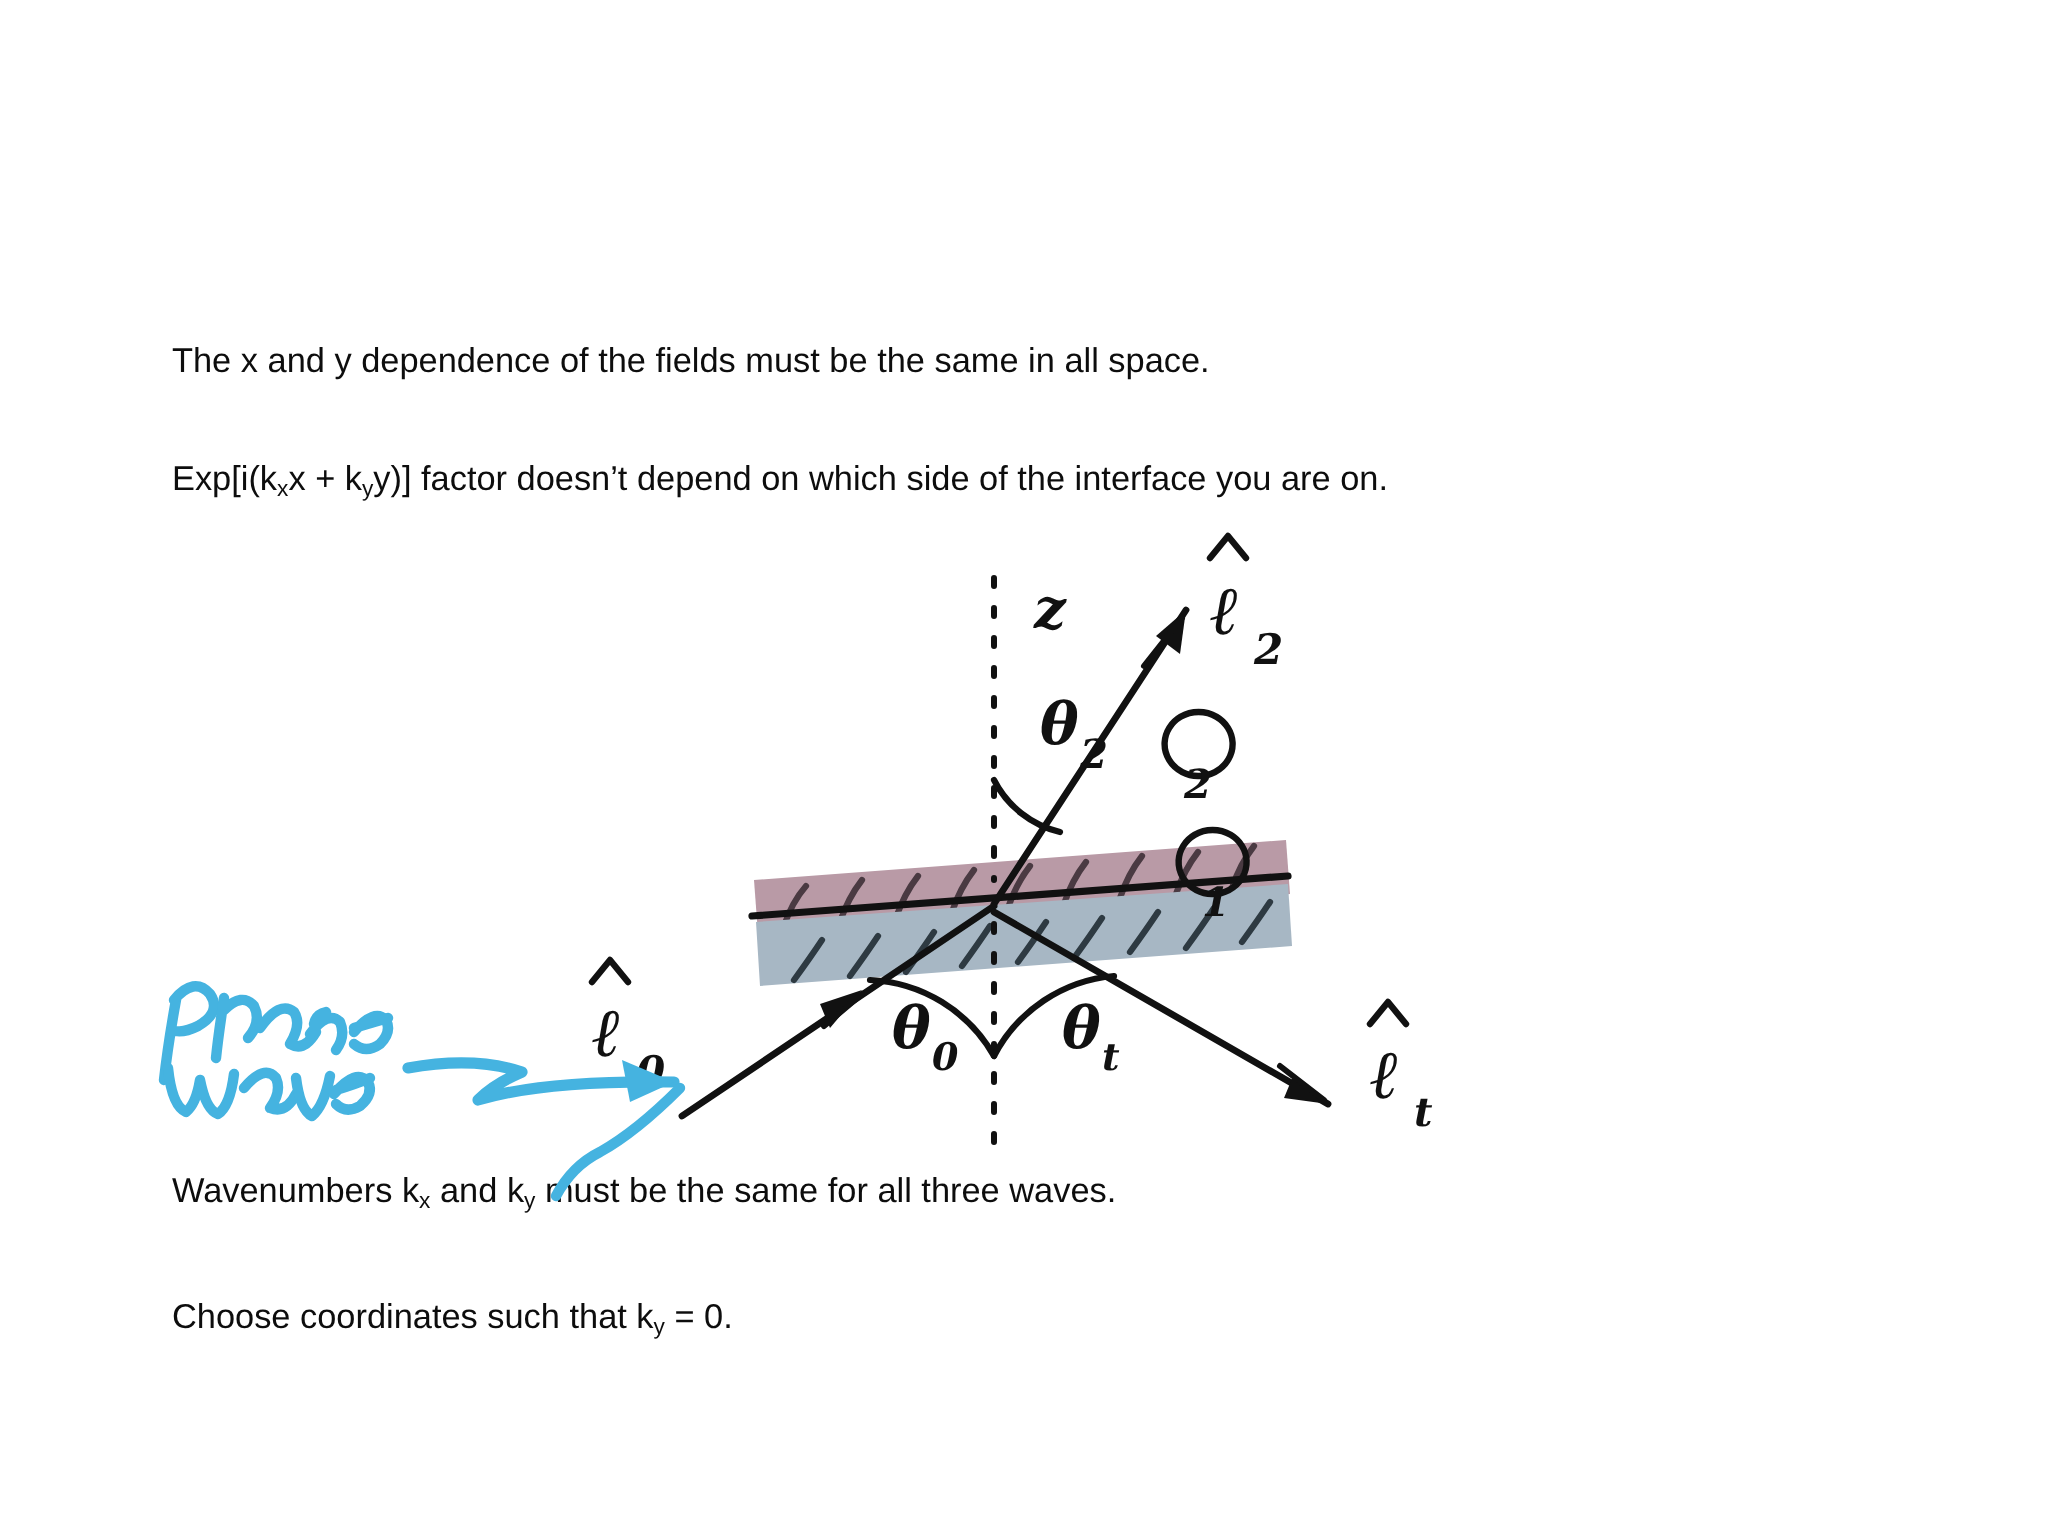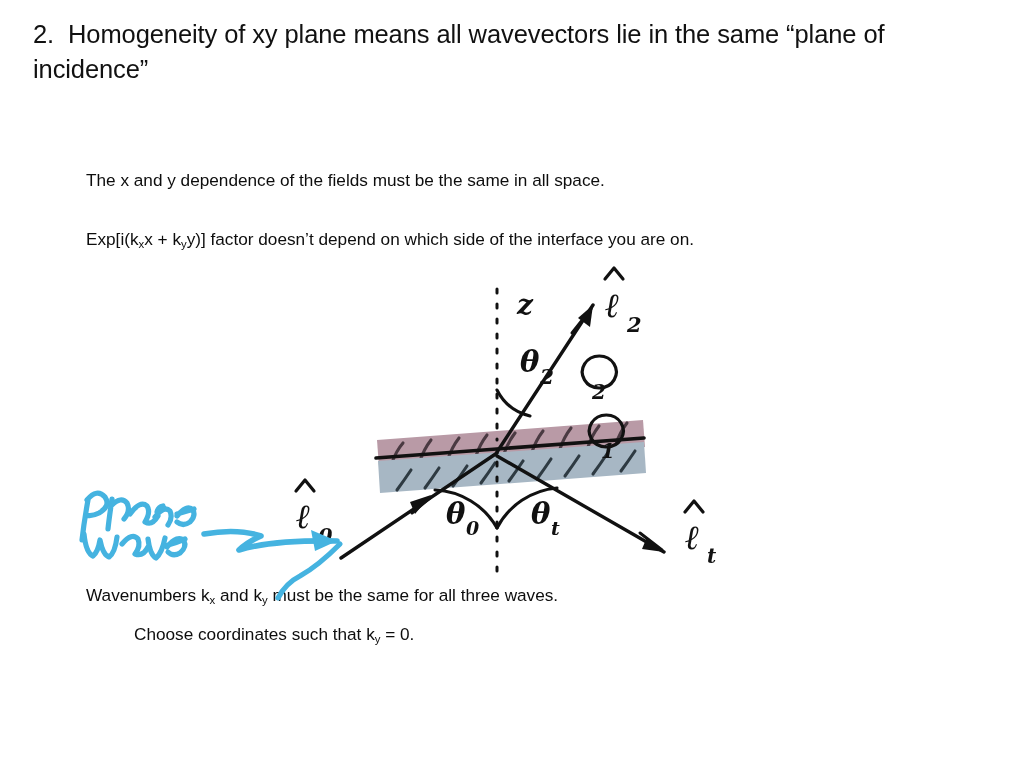--- a/index.html
+++ b/index.html
@@ -40,21 +40,21 @@
     position: absolute;
     left: 86px;
     font-size: 17.2px;
     line-height: 1.25;
     color: #0d0d0d;
     white-space: nowrap;
   }
   .l1 { top: 170px; }
   .l2 { top: 229px; }
   .l3 { top: 585px; }
-  .l4 { top: 624px; margin-left: 48px; }
+  .l4 { top: 648px; }
   .l5 { top: 709px; }
 
   sub {
     font-size: 0.66em;
     vertical-align: -0.28em;
     line-height: 0;
   }
 
   
   #diagram {
@@ -73,21 +73,20 @@
   .hatch      { stroke: #2e3a42; fill: none; stroke-linecap: round; }
   .hatch-pink { stroke: #4a3a42; }
   .blue-ink   { stroke: #45b3e0; fill: none; stroke-linecap: round; stroke-linejoin: round; }
   .blue-fill  { fill: #45b3e0; }
 </style>
 </head>
 <body>
 
 <div id="slide">
 
-  <div class="slide-title">2.  Homogeneity of xy plane means all wavevectors lie in the same “plane of incidence”</div>
 
   <div class="body-line l2"><span>Exp[i(k</span><sub>x</sub><span>x + k</span><sub>y</sub><span>y)] factor doesn’t depend on which side of the interface you are on.</span></div>
 
   <div class="body-line l1">The x and y dependence of the fields must be the same in all space.</div>
 
   <div class="body-line l3"><span>Wavenumbers k</span><sub>x</sub><span> and k</span><sub>y</sub><span> must be the same for all three waves.</span></div>
 
   <div class="body-line l4"><span>Choose coordinates such that k</span><sub>y</sub><span> = 0.</span></div>
 
 

